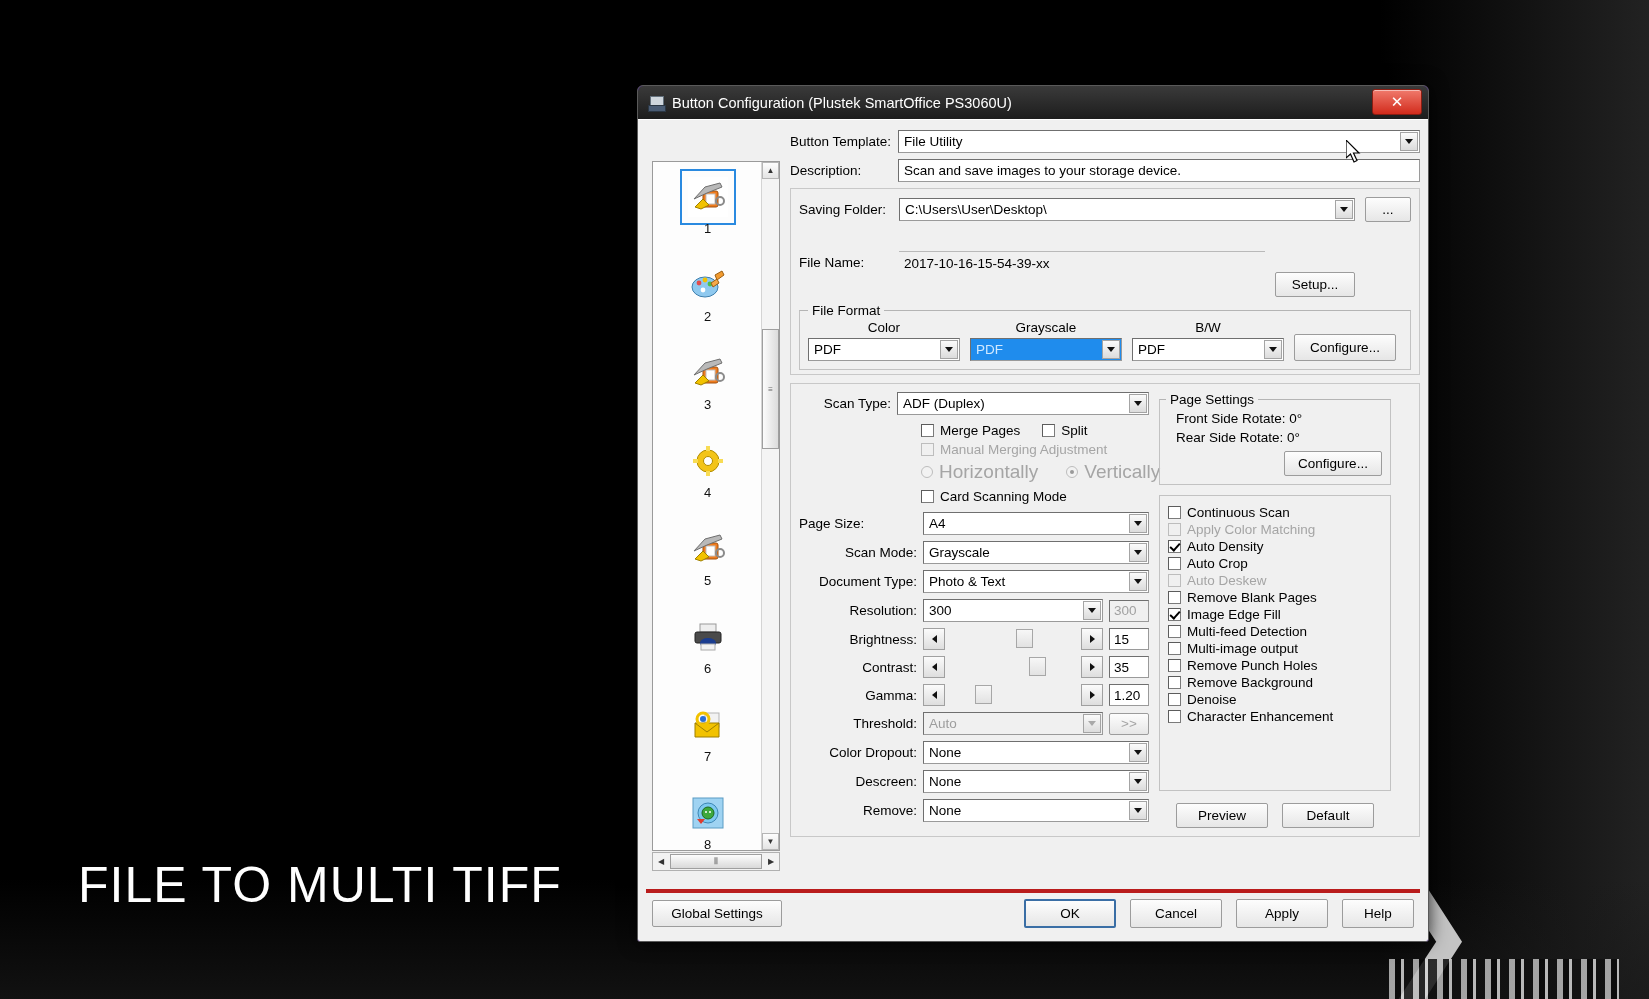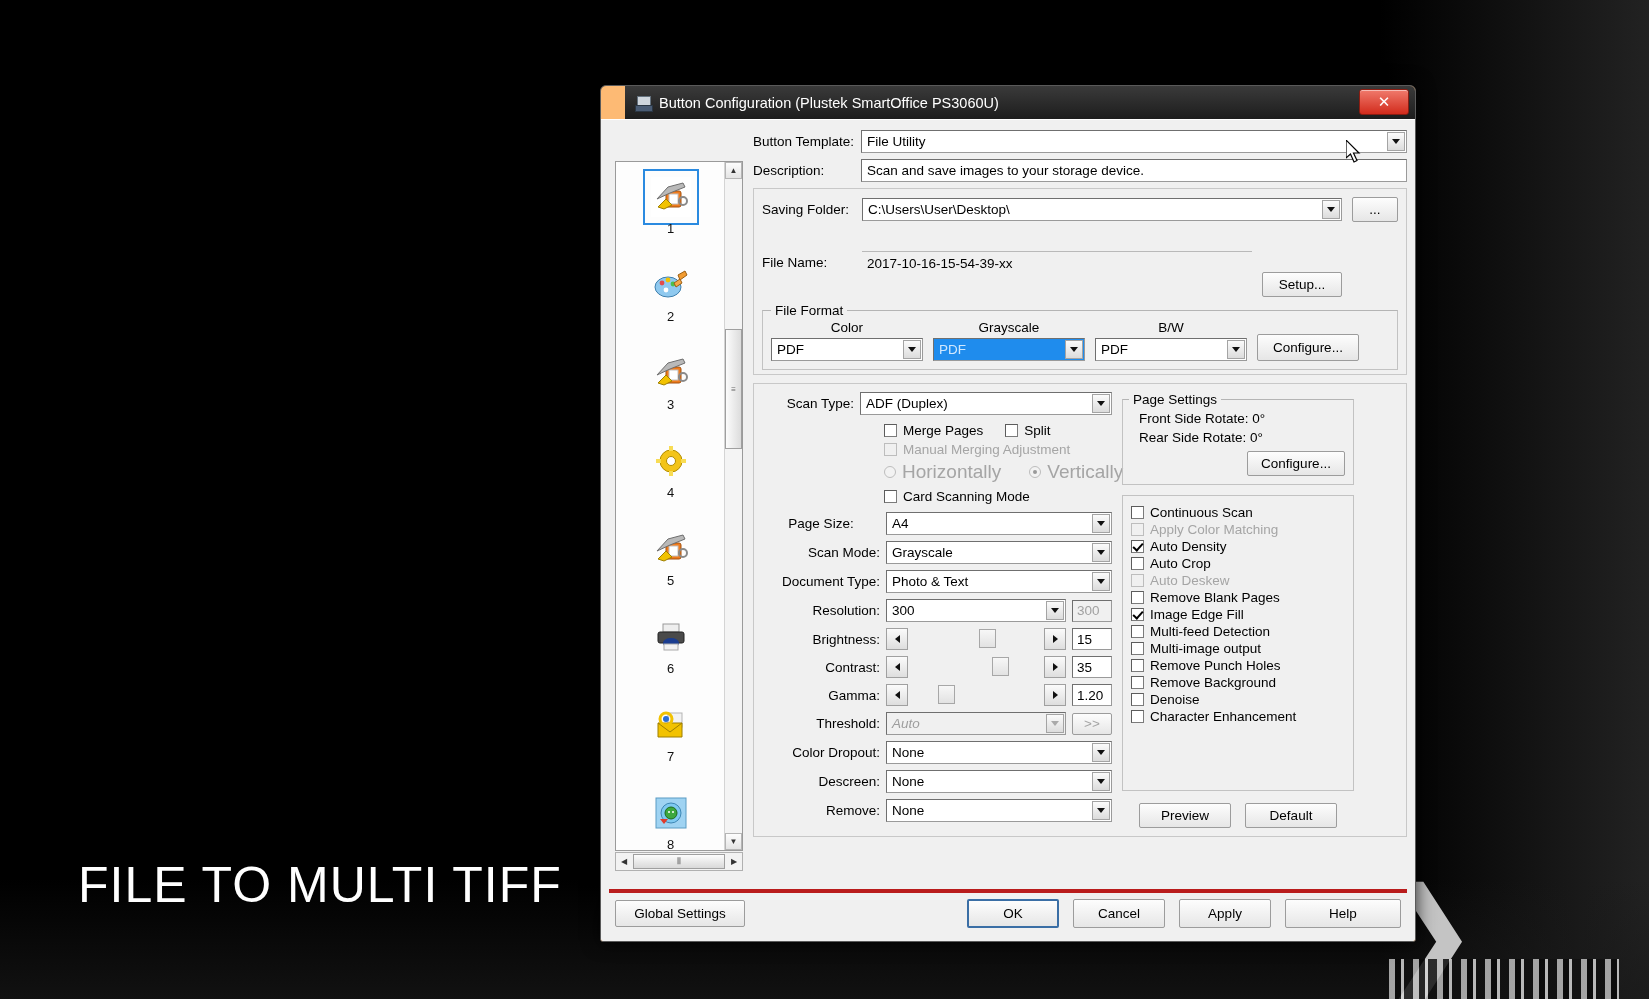--- a/index.html
+++ b/index.html
@@ -17,23 +17,23 @@
   .chev{position:absolute;right:170px;bottom:20px;color:#d8d8d8;font-size:120px;
     font-family:"Liberation Sans",sans-serif;line-height:.8;opacity:.9;}
   .barcode{position:absolute;right:30px;bottom:0px;width:230px;height:40px;
     background:repeating-linear-gradient(90deg,#bdbdbd 0 6px,#0a0a0a 6px 12px,#d5d5d5 12px 15px,#111 15px 24px);
     opacity:.85;}
 
   .overlaytext{position:absolute;left:78px;top:856px;color:#fff;font-size:50px;
     letter-spacing:1px;font-family:"Liberation Sans",sans-serif;font-weight:400;}
 
   
-  .window{position:absolute;left:600px;top:85px;width:790px;height:855px;
-    background:#fdba74;border:1px solid #5a5a5a;border-radius:6px 6px 3px 3px;
-    box-shadow:0 0 18px rgba(0,0,0,.8);overflow:hidden;padding-left:24px;}
+  .window{position:absolute;left:637px;top:85px;width:790px;height:855px;
+    background:#6d28d9;border:1px solid #5a5a5a;border-radius:6px 6px 3px 3px;
+    box-shadow:0 0 18px rgba(0,0,0,.8);overflow:hidden;}
   .titlebar{height:33px;background:linear-gradient(to bottom,#3a3a3a,#1d1d1d);
     border-bottom:1px solid #111;display:flex;align-items:center;padding:0 4px 0 10px;position:relative;}
   .titleicon{width:16px;height:16px;margin-right:8px;position:relative;flex:none;}
   .titleicon:before{content:"";position:absolute;left:2px;top:1px;width:12px;height:9px;
     background:#cfd6dd;border:1px solid #63707c;}
   .titleicon:after{content:"";position:absolute;left:0px;top:10px;width:16px;height:5px;
     background:#4a5c74;border:1px solid #2b3744;}
   .titletext{color:#fff;font-size:14.5px;white-space:nowrap;}
   .closebtn{position:absolute;right:6px;top:3px;width:48px;height:24px;border-radius:3px;
     background:linear-gradient(to bottom,#f07a6c,#d22b1c);border:1px solid #8a1d12;
@@ -74,21 +74,21 @@
   .lbl{font-size:13.5px;color:#000;white-space:nowrap;}
   .tfield{background:#fff;border:1px solid #9a9a9a;border-top-color:#6f6f6f;border-left-color:#6f6f6f;
     height:23px;display:flex;align-items:center;padding:0 5px;font-size:13.5px;color:#000;box-sizing:border-box;}
   .tfield.flat{border:none;border-top:1px solid #b9b9b9;background:transparent;}
   .combo{position:relative;background:#fff;border:1px solid #9a9a9a;border-top-color:#6f6f6f;border-left-color:#6f6f6f;
     height:23px;display:flex;align-items:center;padding:0 22px 0 5px;font-size:13.5px;color:#000;box-sizing:border-box;cursor:pointer;}
   .combo .arrow{position:absolute;right:1px;top:1px;bottom:1px;width:18px;
     background:linear-gradient(to bottom,#fbfbfb,#dcdcdc);border:1px solid #a4a4a4;box-sizing:border-box;
     display:flex;align-items:center;justify-content:center;}
   .combo .arrow i{display:block;width:0;height:0;border-left:4px solid transparent;border-right:4px solid transparent;border-top:5px solid #111;}
-  .combo.disabled{background:#f0f0f0;color:#9d9d9d;font-style:italic;}
+  .combo.disabled{background:#f0f0f0;color:#9d9d9d;}
   .combo.disabled .arrow i{border-top-color:#a9a9a9;}
 
   .btn{background:linear-gradient(to bottom,#fdfdfd,#e6e6e6);border:1px solid #9c9c9c;border-radius:2px;
     font-size:13.5px;color:#000;height:25px;display:flex;align-items:center;justify-content:center;
     padding:0 10px;cursor:pointer;box-sizing:border-box;}
   .btn.def{border:2px solid #3a6ea5;}
 
   fieldset.grp{border:1px solid #c2c2c2;border-top-color:#b4b4b4;margin:0;padding:0;position:relative;background:transparent;}
   legend.grp{font-size:13.5px;padding:0 4px;color:#000;}
 
@@ -370,21 +370,21 @@
                   <span>Vertically</span>
                 </div>
               </div>
               <div class="chk" style="margin-top:4px">
                 <span class="chkbox"></span>
                 <span>Card Scanning Mode</span>
               </div>
             </div>
 
             <div class="row" style="margin-top:8px">
-              <div class="lbl" style="width:118px;text-align:center;padding-right:6px;">Page Size:</div>
+              <div class="lbl" style="width:118px;text-align:left;padding-right:6px;">Page Size:</div>
               <div class="combo" style="flex:1">
                 <span>A4</span>
                 <span class="arrow">
                     <i></i>
                   </span>
               </div>
             </div>
             <div class="row">
               <div class="lbl" style="width:118px;text-align:right;padding-right:6px;">Scan Mode:</div>
               <div class="combo" style="flex:1">
@@ -575,21 +575,21 @@
           </div>
         </div>
       </div>
 
       <div style="position:absolute;left:8px;right:8px;bottom:8px;height:40px;border-top:4px solid #b91c1c;display:flex;align-items:center;">
         <div class="btn" style="width:130px;margin-left:6px;height:27px;">Global Settings</div>
         <div style="flex:1"></div>
         <div class="btn def" style="width:92px;height:29px;">OK</div>
         <div class="btn" style="width:92px;height:29px;margin-left:14px;">Cancel</div>
         <div class="btn" style="width:92px;height:29px;margin-left:14px;">Apply</div>
-        <div class="btn" style="width:116px;height:29px;margin-left:14px;margin-right:6px;">Help</div>
+        <div class="btn" style="width:72px;height:29px;margin-left:14px;margin-right:6px;">Help</div>
       </div>
 
     </div>
   </div>
 
   <svg style="position:absolute;left:1346px;top:140px;" width="20" height="26">
     <polygon points="0,0 0,18 4.5,14 8,22 11,20.5 7.5,13 13,13" fill="#fff" stroke="#000" stroke-width="1.2"></polygon>
   </svg>
 </div>
 

